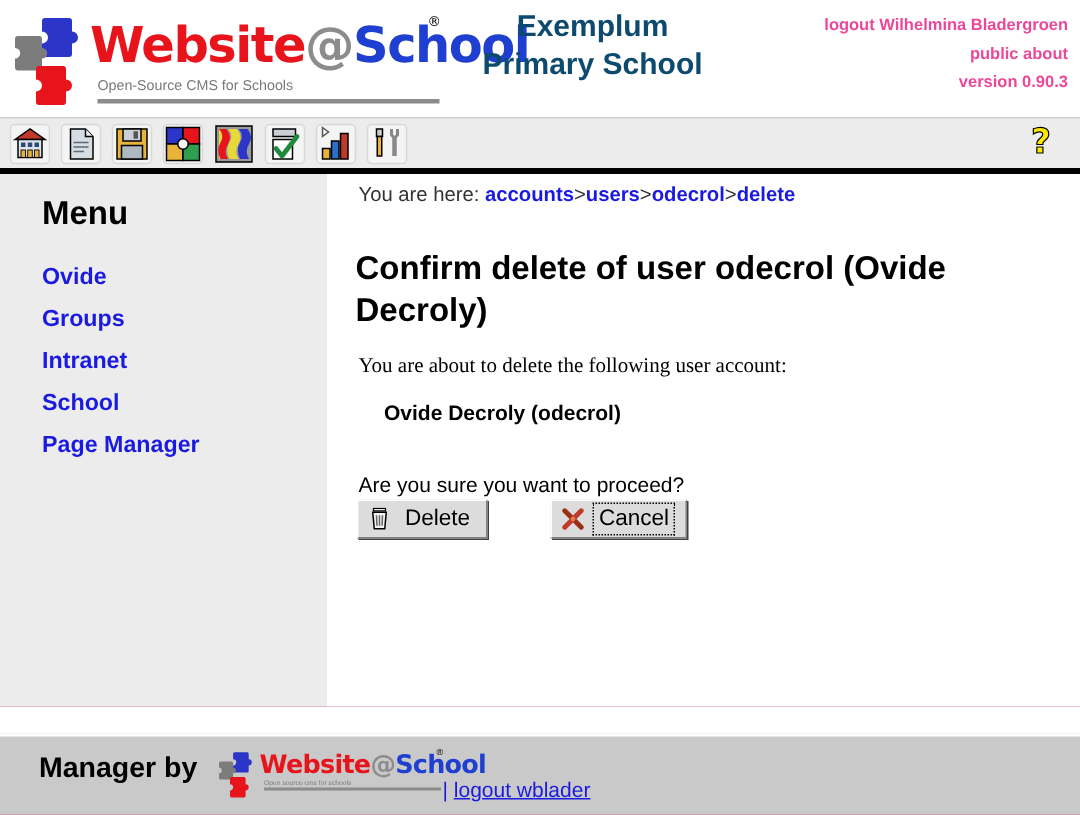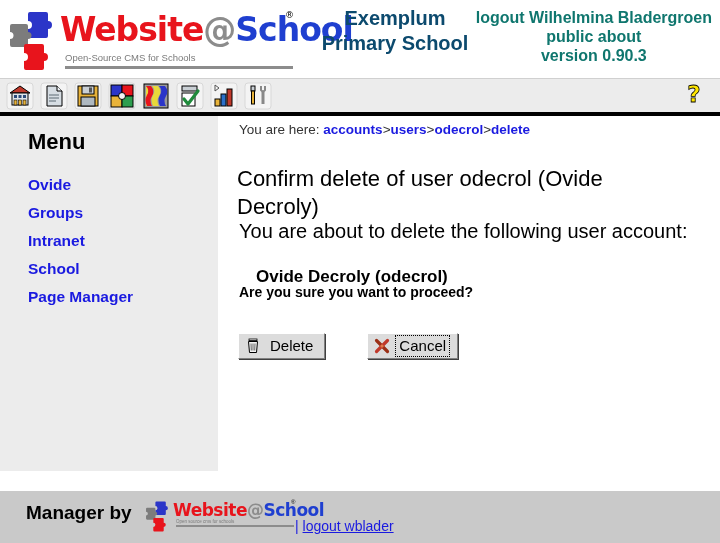--- a/index.html
+++ b/index.html
@@ -80,26 +80,26 @@
     font-family: "Liberation Sans", sans-serif;
     font-weight: bold;
     font-size: 20px;
     line-height: 25px;
     color: #0c4a6e;
   }
   #header-right {
     position: absolute;
     right: 8px;
     top: 8px;
-    text-align: center;
-    font-family: "Liberation Sans", sans-serif;
-    font-weight: bold;
-    font-size: 16px;
+    text-align: right;
+    font-family: "Liberation Sans", sans-serif;
+    font-weight: bold;
+    font-size: 11px;
     line-height: 19px;
-    color: #0f766e;
+    color: #ec4899;
   }
 
   
   #toolbar {
     position: relative;
     height: 38px;
     background: #ececec;
     border-top: 1px solid #d0d0d0;
     border-bottom: 4px solid #000000;
     box-sizing: border-box;
@@ -189,50 +189,49 @@
     text-decoration: none;
   }
   #breadcrumb .bc-sep { color: #333; font-weight: normal; }
 
   #page-title {
     position: absolute;
     left: 19px;
     top: 34px;
     width: 445px;
     font-family: "Liberation Sans", sans-serif;
-    font-weight: normal;
+    font-weight: bold;
     font-size: 22px;
     line-height: 28px;
     color: #000;
   }
   #intro-text {
     position: absolute;
     left: 21px;
-    top: 104px;
-    font-family: Liberation Sans, sans-serif;
-    font-size: 20px;
+    top: 121px;
+    font-family: Liberation Serif, serif;
+    font-size: 14px;
     color: #000;
   }
   #account-name {
     position: absolute;
     left: 38px;
     top: 151px;
     font-family: "Liberation Sans", sans-serif;
     font-weight: bold;
-    font-size: 17px;
+    font-size: 14px;
     color: #000;
   }
   #confirm-text {
     position: absolute;
     left: 21px;
-    top: 168px;
+    top: 199px;
     font-family: "Liberation Sans", sans-serif;
     font-size: 14px;
     color: #000;
-    font-weight: bold;
   }
   #button-row {
     position: absolute;
     left: 20px;
     top: 217px;
     display: flex;
     gap: 42px;
     align-items: center;
   }
   .winbtn {

